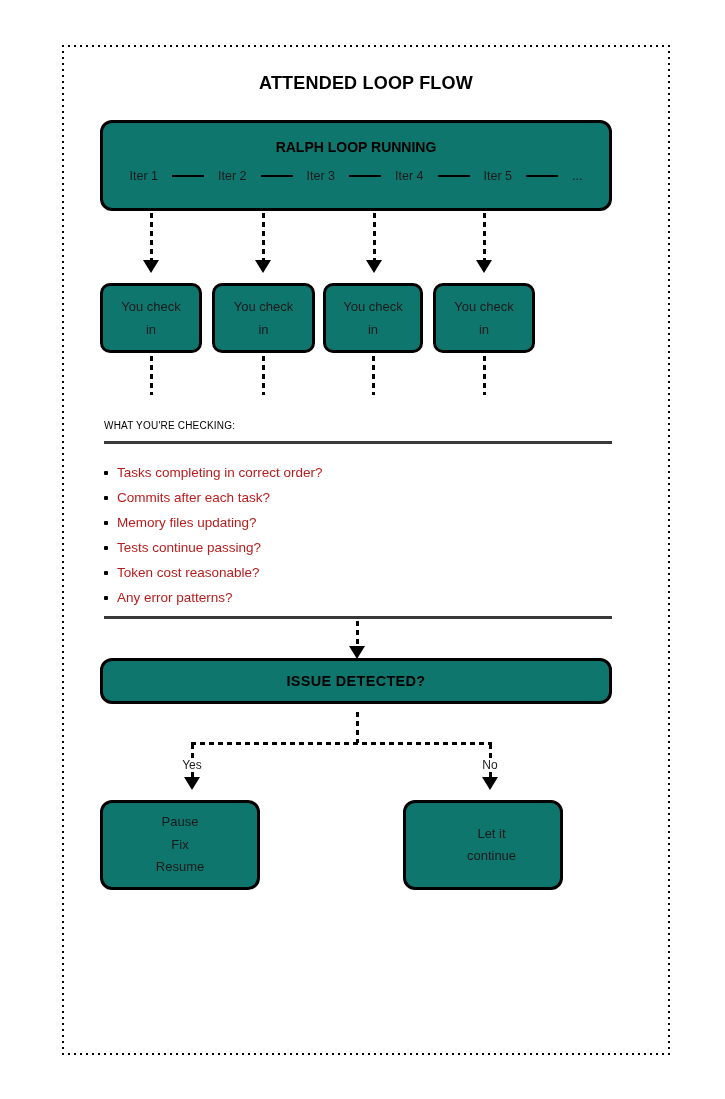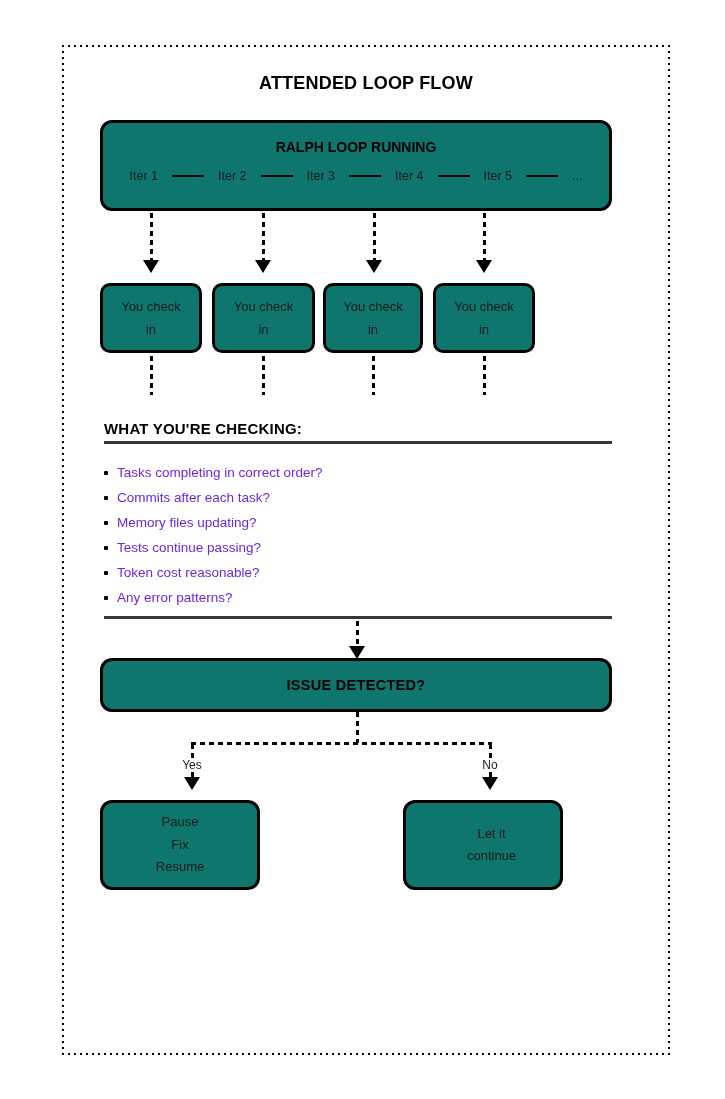--- a/index.html
+++ b/index.html
@@ -51,30 +51,30 @@
 
   .checkin-box { top: 283px; height: 70px; border-radius: 10px;
     display: flex; align-items: center; justify-content: center;
     text-align: center; font-size: 13px; line-height: 23px; padding: 12px 13px; color: #1a1a1a; }
   .cb-1 { left: 100px; width: 102px; }
   .cb-2 { left: 212px; width: 103px; }
   .cb-3 { left: 323px; width: 100px; }
   .cb-4 { left: 433px; width: 102px; }
 
   .section-heading { position: absolute; left: 104px; top: 420px;
-    font-size: 15px; font-weight: 700; color: #000; letter-spacing: 0.2px; }
+    font-size: 10px; font-weight: 400; color: #000; letter-spacing: 0.2px; }
   .rule { position: absolute; left: 104px; width: 508px; height: 3px; background: #383838; }
   .rule-top { top: 441px; }
   .rule-bottom { top: 616px; }
 
   .checklist { position: absolute; left: 104px; top: 460px; width: 500px; list-style: none; }
-  .checklist li { display: flex; align-items: center; height: 25px; font-size: 13.5px; color: #6d28d9; }
+  .checklist li { display: flex; align-items: center; height: 25px; font-size: 13.5px; color: #b91c1c; }
   .bullet { flex: 0 0 auto; width: 4px; height: 4px; background: #000; border-radius: 1px; margin-right: 9px; }
 
-  .issue-box { left: 100px; top: 658px; width: 512px; height: 54px;
+  .issue-box { left: 100px; top: 658px; width: 512px; height: 46px;
     display: flex; align-items: center; justify-content: center;
     font-size: 14.5px; font-weight: 700; letter-spacing: 0.3px; color: #000; }
 
   .branch-label { position: absolute; top: 758px; width: 40px; text-align: center;
     font-size: 12px; color: #1a1a1a; }
   .label-yes { left: 172px; }
   .label-no  { left: 470px; }
 
   .outcome-box { top: 800px; width: 160px; height: 90px; border-radius: 12px;
     display: flex; flex-direction: column; align-items: center; justify-content: center;

